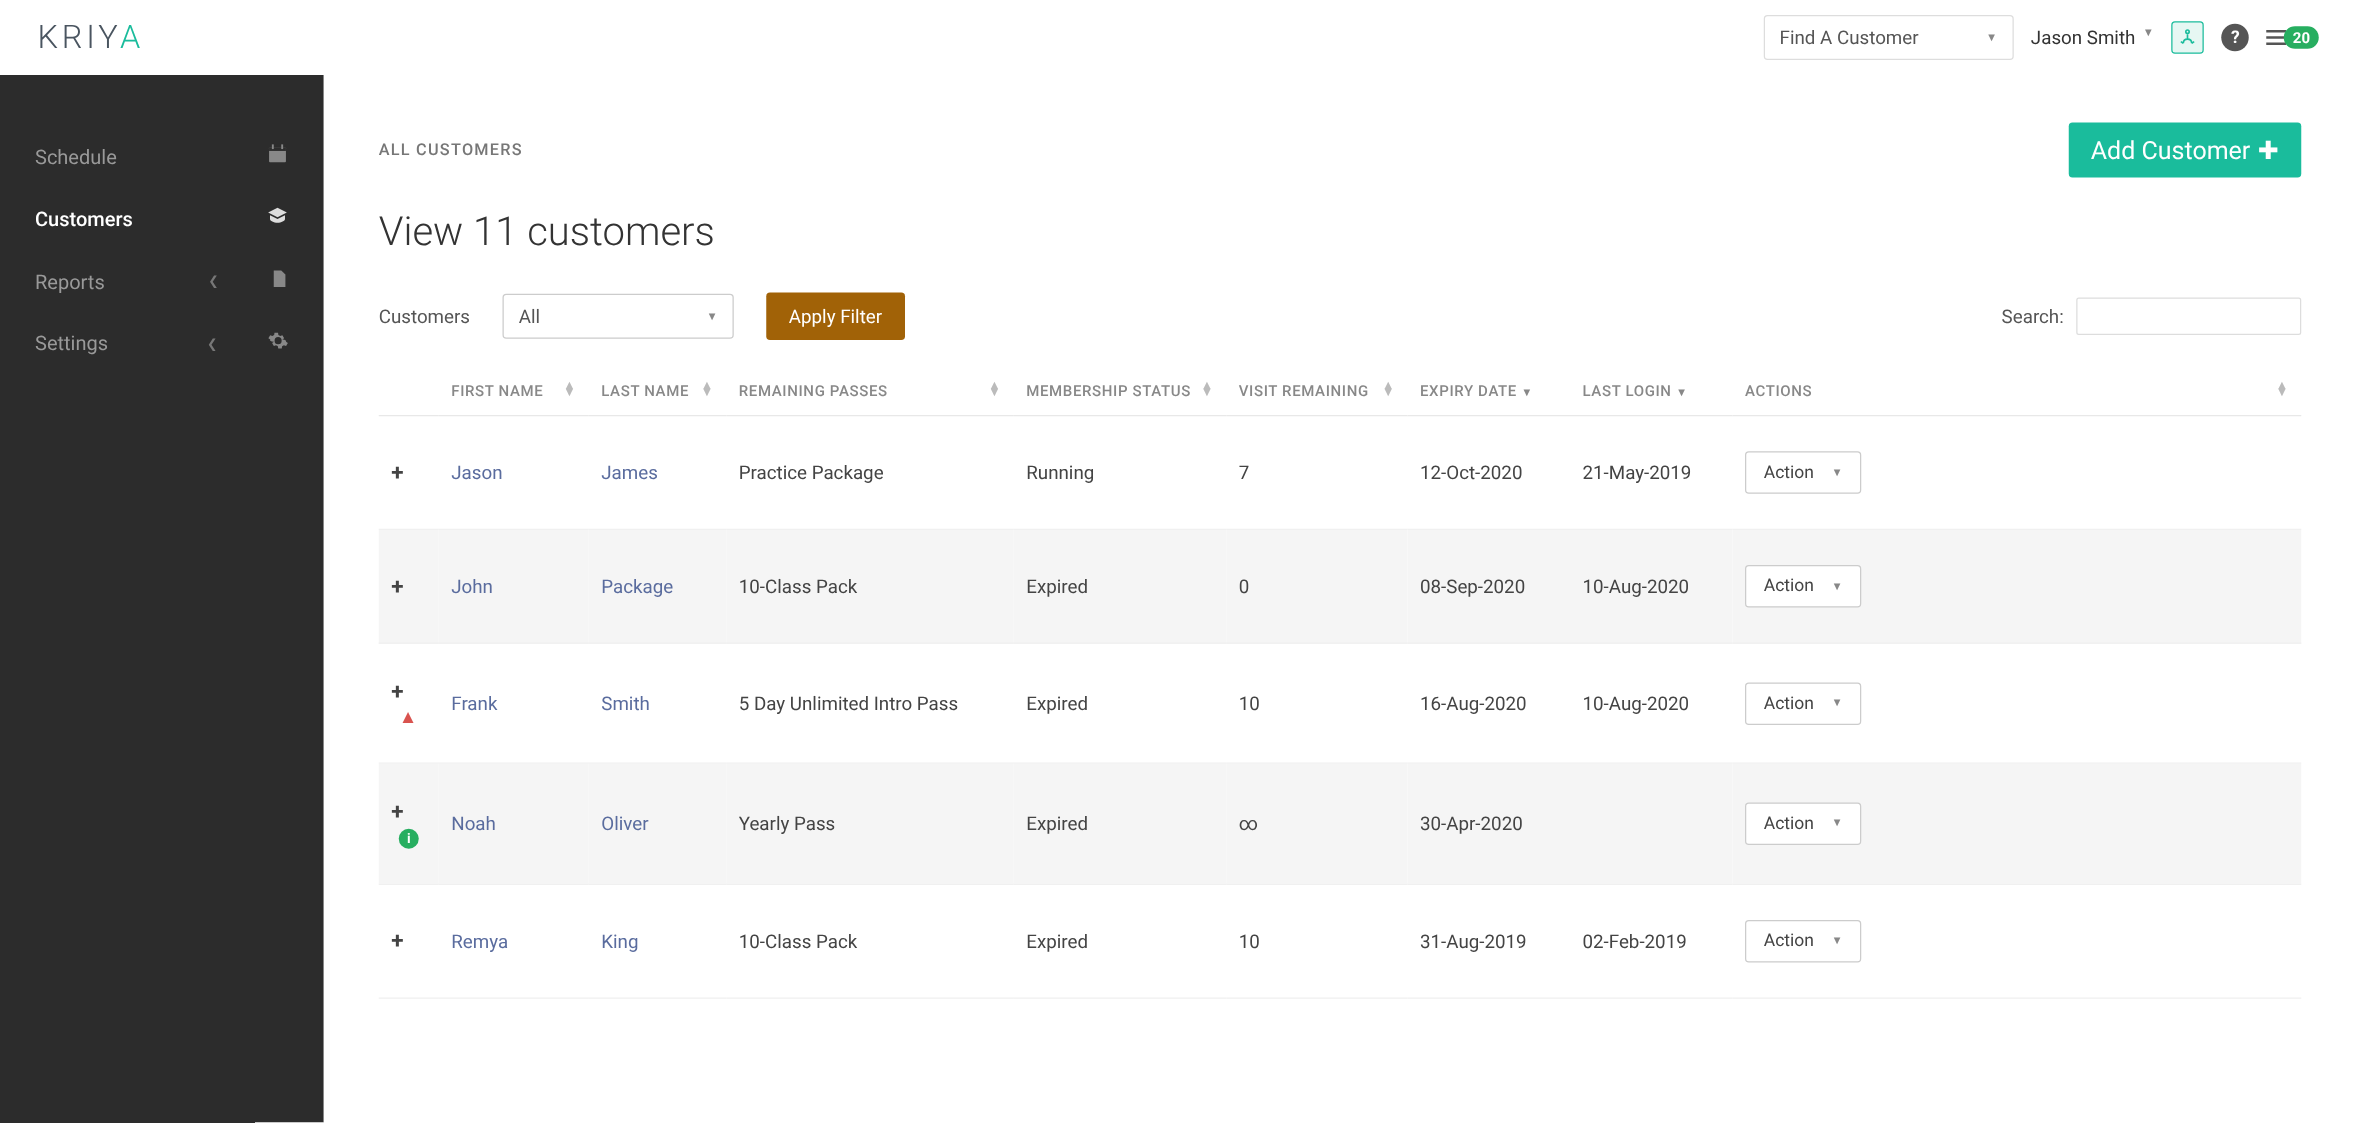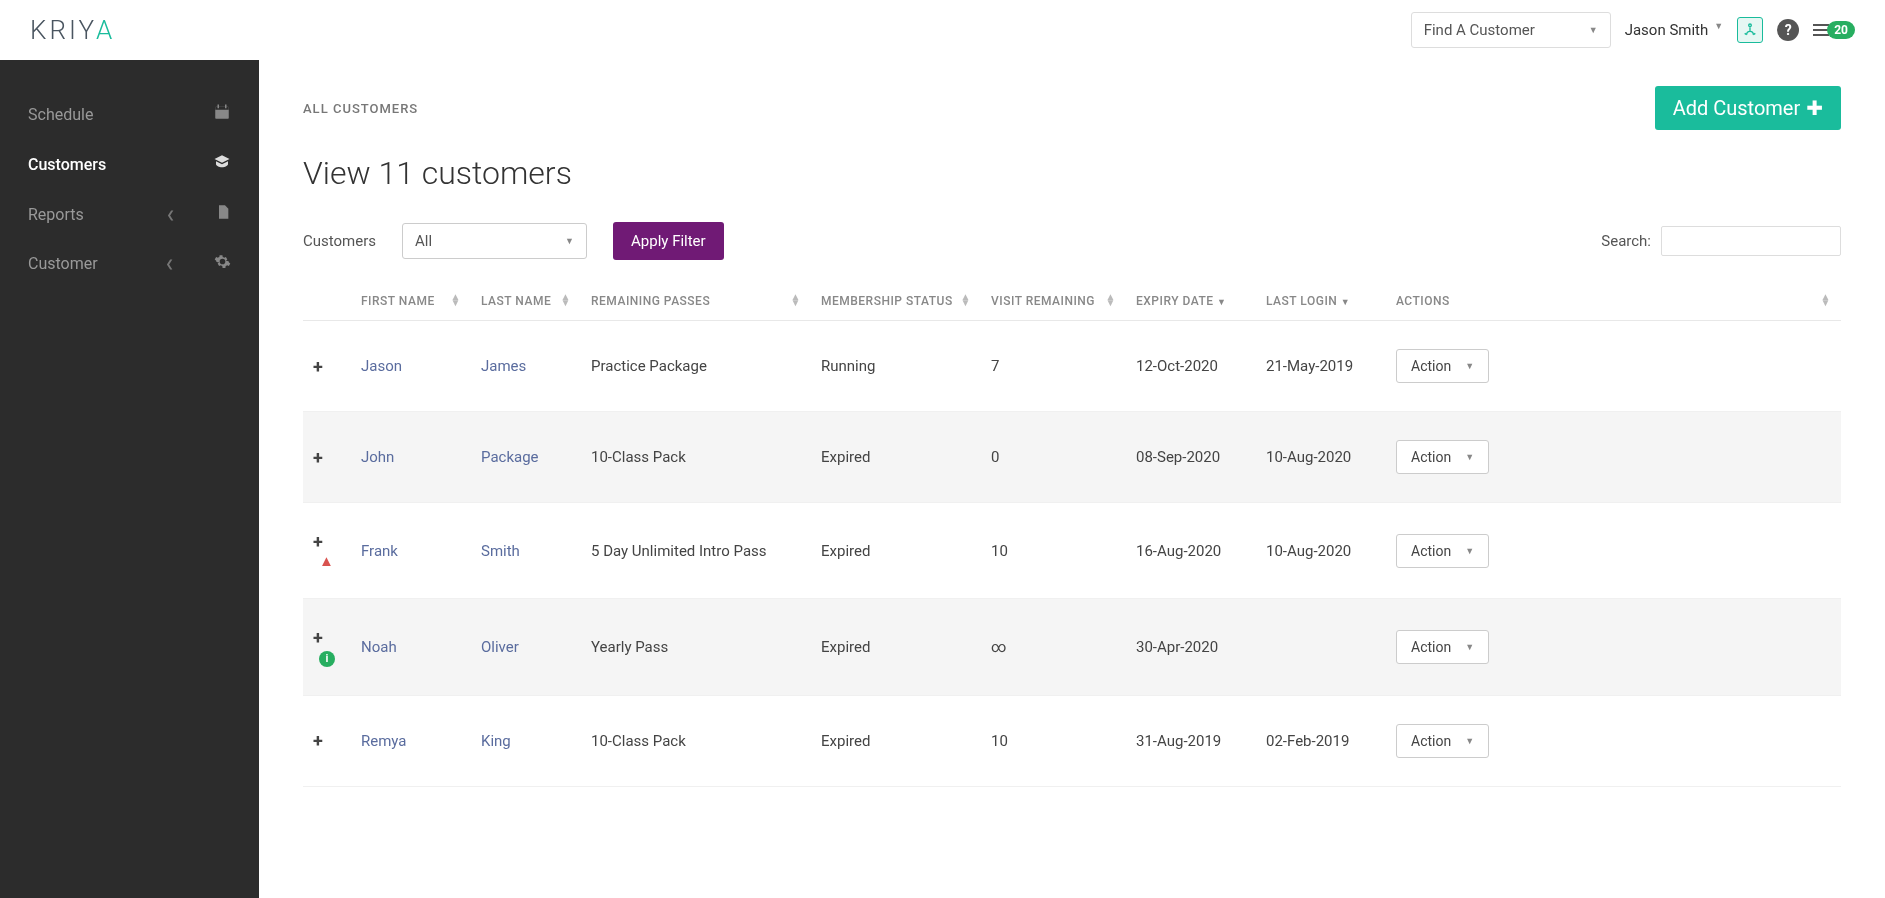--- a/index.html
+++ b/index.html
@@ -10,40 +10,40 @@
 .topbar-right { margin-left: auto; display: flex; align-items: center; gap: 14px; }
 .find-customer { border: 1px solid #ddd; border-radius: 3px; padding: 8px 12px; width: 200px; display: flex; align-items: center; justify-content: space-between; color: #555; cursor: pointer; font-size: 15px; }
 .username { color: #333; font-size: 15px; display: flex; align-items: flex-start; gap: 6px; cursor: pointer; }
 .yoga-icon { width: 26px; height: 26px; border: 1px solid #1abc9c; border-radius: 3px; display: flex; align-items: center; justify-content: center; color: #1abc9c; background: #e6f7f3; cursor: pointer; }
 .help-icon { width: 22px; height: 22px; border-radius: 50%; background: #555; color: #fff; display: flex; align-items: center; justify-content: center; font-size: 14px; font-weight: bold; cursor: pointer; }
 .notif-wrap { display: flex; align-items: center; cursor: pointer; }
 .notif-lines { display: flex; flex-direction: column; gap: 3px; margin-right: -2px; }
 .notif-lines span { width: 16px; height: 2px; background: #555; display: block; }
 .notif-badge { background: #27ae60; color: #fff; border-radius: 10px; padding: 2px 7px; font-size: 12px; font-weight: bold; }
 .layout { display: flex; min-height: calc(100vh - 60px); }
-.sidebar { width: 259px; background: #2c2c2c; padding: 29px 0; flex-shrink: 0; }
+.sidebar { width: 259px; background: #2c2c2c; padding: 40px 0; flex-shrink: 0; }
 .side-item { display: flex; align-items: center; padding: 14px 28px; color: #999; cursor: pointer; font-size: 16px; }
 .side-item.active { color: #fff; font-weight: 500; }
 .side-item .label { flex: 1; }
 .side-item .chev { margin-right: 40px; font-size: 10px; color: #777; }
 .side-item .side-icon { color: #888; }
 .side-item.active .side-icon { color: #ddd; }
 .main { flex: 1; background: #fff; }
 .breadcrumb-bar { background: #e8e8e8; padding: 20px 44px; font-size: 13px; letter-spacing: 1px; color: #777; }
 .breadcrumb-bar .current { color: #3ba9c5; }
 .breadcrumb-bar .sep { margin: 0 12px; font-size: 11px; }
-.content { padding: 26px 44px 30px; }
+.content { padding: 26px 44px 30px; margin-top: 12px; }
 .header-row { display: flex; align-items: center; justify-content: space-between; }
 .all-cust { font-size: 13px; letter-spacing: 1px; color: #777; font-weight: 500; }
 .add-btn { background: #1abc9c; color: #fff; padding: 10px 18px; border: none; border-radius: 3px; font-size: 20px; cursor: pointer; display: flex; align-items: center; gap: 6px; }
 .page-title { font-size: 32px; font-weight: 300; color: #333; margin-top: 24px; }
 .filter-row { display: flex; align-items: center; gap: 26px; margin-top: 30px; }
 .filter-label { color: #555; font-size: 15px; }
 .filter-select { border: 1px solid #ccc; padding: 8px 12px; width: 185px; display: flex; align-items: center; justify-content: space-between; cursor: pointer; font-size: 15px; color: #555; border-radius: 3px; gap: 32px; }
-.apply-btn { background: #701a75; color: #fff; padding: 10px 18px; border: none; border-radius: 3px; font-size: 15px; cursor: pointer; }
+.apply-btn { background: #a16207; color: #fff; padding: 10px 18px; border: none; border-radius: 3px; font-size: 15px; cursor: pointer; }
 .search-wrap { margin-left: auto; display: flex; align-items: center; gap: 10px; }
 .search-label { color: #555; font-size: 15px; }
 .search-input { border: 1px solid #ddd; padding: 6px 10px; width: 180px; border-radius: 2px; font-size: 14px; }
 .table { width: 100%; margin-top: 22px; border-collapse: collapse; }
 .table th { text-align: left; padding: 12px 10px; font-size: 12px; font-weight: 500; letter-spacing: 0.5px; color: #888; border-bottom: 1px solid #e8e8e8; position: relative; }
 .table th .sort { float: right; color: #bbb; font-size: 10px; line-height: 0.6; }
 .table td { padding: 28px 10px; font-size: 15px; color: #444; border-bottom: 1px solid #f0f0f0; }
 .table tbody tr:nth-child(even) { background: #f5f5f5; }
 .expand { font-size: 18px; font-weight: bold; color: #444; cursor: pointer; display: inline-block; width: 18px; }
 .warn-icon { color: #d9534f; margin: 0 6px; font-size: 15px; }
@@ -116,21 +116,21 @@
     <div class="side-item">
       <span class="label">Reports</span>
       <span class="chev">❮</span>
       <span class="side-icon">
         <svg width="16" height="18" viewBox="0 0 24 24" fill="currentColor">
             <path d="M6 2h9l5 5v15H6V2z"></path>
           </svg>
       </span>
     </div>
     <div class="side-item">
-      <span class="label">Customer</span>
+      <span class="label">Settings</span>
       <span class="chev">❮</span>
       <span class="side-icon">
         <svg width="17" height="17" viewBox="0 0 24 24" fill="currentColor">
             <path d="M12 8a4 4 0 100 8 4 4 0 000-8zm9 4a7 7 0 01-.1 1.2l2.1 1.6-2 3.4-2.5-1a7 7 0 01-2 1.2l-.4 2.6h-4l-.4-2.6a7 7 0 01-2-1.2l-2.5 1-2-3.4 2.1-1.6A7 7 0 013 12a7 7 0 01.1-1.2L1 9.2l2-3.4 2.5 1a7 7 0 012-1.2L7.9 3h4l.4 2.6a7 7 0 012 1.2l2.5-1 2 3.4-2.1 1.6A7 7 0 0121 12z"></path>
           </svg>
       </span>
     </div>
   </div>
 
   <div class="main">

